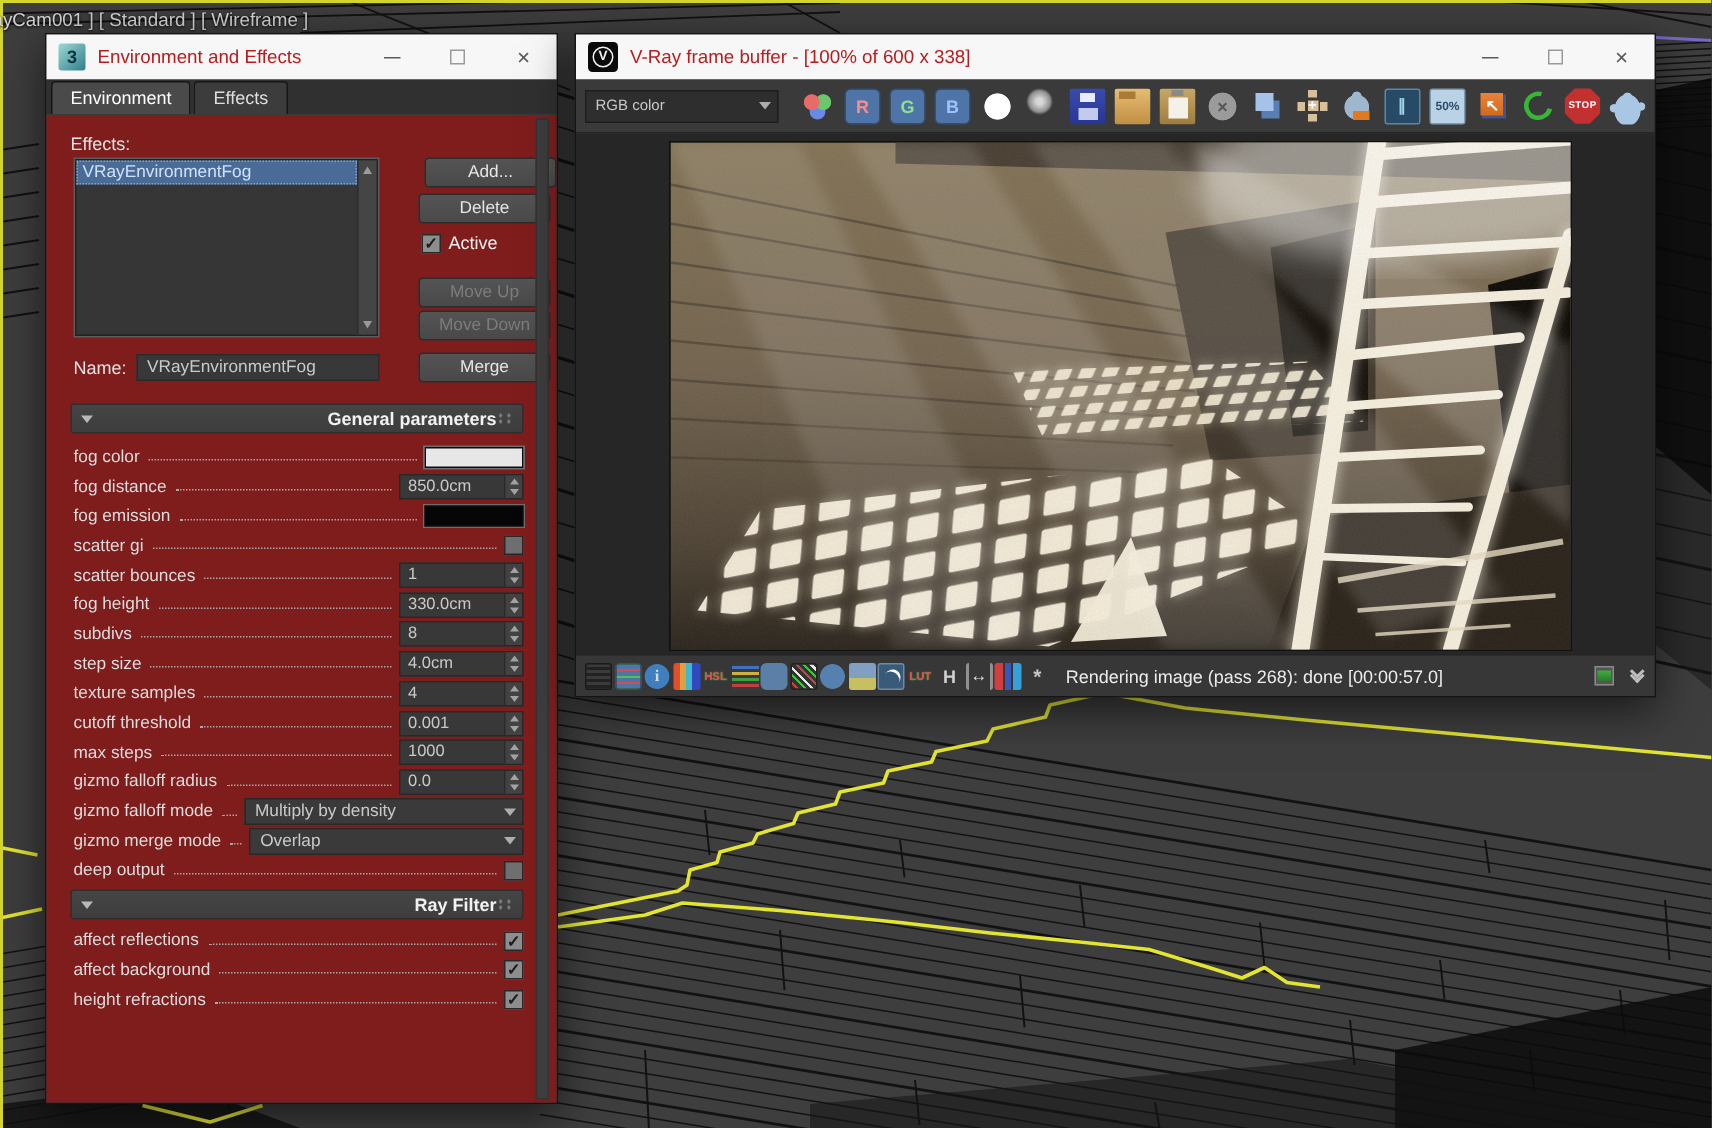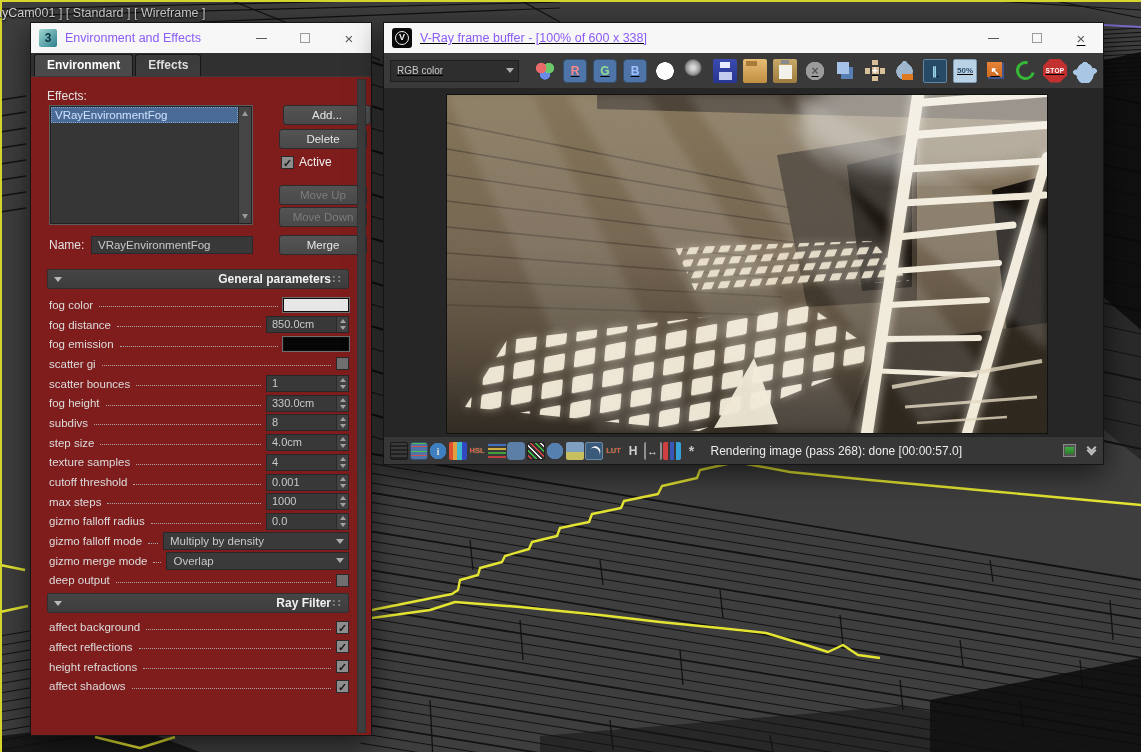--- a/index.html
+++ b/index.html
@@ -9,35 +9,35 @@
 
   
   #bgsvg { position:absolute; left:0; top:0; }
   #vp-border-top { position:absolute; left:0; top:0; width:1141px; height:2px; background:#d6d62e; }
   #vp-border-left { position:absolute; left:0; top:0; width:2px; height:752px; background:#d6d62e; }
   #viewport-label { position:absolute; left:-5px; top:6px; color:#d4d4d4; font-size:12.5px; text-shadow:0 1px 2px #000; white-space:nowrap; }
 
   
   .win { position:absolute; border:1px solid #151515; box-shadow:0 8px 28px rgba(0,0,0,.6); background:#474747; }
   .titlebar { height:30px; background:#f7f7f7; display:flex; align-items:center; padding:0 0 0 8px; }
-  .titlebar .ttext { color:#8b5cf6; font-size:12.5px; margin-left:8px; flex:1; white-space:nowrap; overflow:hidden; }
+  .titlebar .ttext { color:#b91c1c; font-size:12.5px; margin-left:8px; flex:1; white-space:nowrap; overflow:hidden; }
   .winctrls { display:flex; height:100%; }
   .wc { width:44px; height:100%; display:flex; align-items:center; justify-content:center; color:#5a5a5a; cursor:default; }
   .wc .bar { width:11px; height:1px; background:#5a5a5a; }
   .wc .box { width:10px; height:10px; border:1px solid #9a9a9a; }
   .wc.close { font-size:15px; color:#5a5a5a; }
   .appicon3 { width:18px; height:18px; border-radius:2px; background:linear-gradient(135deg,#9fd8d4,#2e7f8c); color:#0d3340; font:bold 12px/18px "Liberation Sans",sans-serif; text-align:center; }
   .vrayicon { width:20px; height:20px; background:#0a0a0a; border-radius:3px; position:relative; }
   .vrayicon::before { content:""; position:absolute; left:3px; top:3px; width:12px; height:12px; border:1.5px solid #f0f0f0; border-radius:50%; }
   .vrayicon::after { content:"V"; position:absolute; left:0; top:3px; width:100%; text-align:center; color:#f0f0f0; font:bold 9px/12px "Liberation Sans",sans-serif; }
 
   
   #env-dialog { left:30px; top:22px; width:342px; height:714px; }
   #env-tabs { height:24px; background:#303030; display:flex; align-items:flex-end; padding-left:3px; border-bottom:1px solid #3a3a3a; }
-  .tab { padding:3px 12px 4px; font-size:12px; color:#dedede; background:#3c3c3c; border:1px solid #161616; border-bottom:none; border-radius:3px 3px 0 0; margin-right:2px;font-weight:bold; }
+  .tab { padding:3px 12px 4px; font-size:12px; color:#dedede; background:#3c3c3c; border:1px solid #161616; border-bottom:none; border-radius:3px 3px 0 0; margin-right:2px; }
   .tab.active { background:#4a4a4a; color:#fff; }
   #env-body { position:absolute; left:0; top:54px; right:0; bottom:0; background:#7f1d1d; padding:12px 22px 0 16px; overflow:hidden; }
   #env-scrollstrip { position:absolute; top:56px; right:5px; bottom:2px; width:9px; background:#3d3d3d; border:1px solid #333; }
 
   .fxlabel { color:#e2e2e2; font-size:12px; }
   #fx-group { position:relative; height:170px; margin-top:0; }
   #fx-list { position:absolute; left:2px; top:16px; width:204px; height:120px; background:#363636; border:1px solid #5c5c5c; box-shadow:inset 0 0 0 1px #222; }
   .fx-item { margin:1px 14px 0 1px; background:#4a6b96; color:#cfe2ff; font-size:11.5px; padding:1px 3px; border:1px dotted #7fa2cc; }
   #fx-scroll { position:absolute; right:1px; top:1px; bottom:1px; width:13px; background:#454545; border-left:1px solid #2c2c2c; }
   .sarr { position:absolute; left:0; width:100%; height:13px; display:flex; align-items:center; justify-content:center; }
@@ -75,21 +75,21 @@
   .spin i { width:0; height:0; border-left:3px solid transparent; border-right:3px solid transparent; }
   .spin .up { border-bottom:4px solid #a2a2a2; } .spin .dn { border-top:4px solid #a2a2a2; }
   .cb { width:13px; height:13px; background:#6f6f6f; border:1px solid #292929; color:#1c1c1c; font:bold 11px/12px "Liberation Sans",sans-serif; text-align:center; }
   .cb.on { background:#8d8d8d; } .cb.on::after { content:"\2713"; }
   .dd { display:flex; width:186px; height:18px; background:#3a3a3a; border:1px solid #282828; }
   .ddtext { flex:1; color:#c9c9c9; font-size:11.5px; line-height:16px; padding-left:6px; white-space:nowrap; }
   .ddarw { width:16px; display:flex; align-items:center; justify-content:center; }
   .ddarw i { width:0; height:0; border-left:4px solid transparent; border-right:4px solid transparent; border-top:5px solid #adadad; }
 
   
-  #vfb-window { left:383px; top:22px; width:721px; height:443px; background:#383838;text-decoration:underline; }
+  #vfb-window { left:383px; top:22px; width:721px; height:443px; background:#383838; }
   #vfb-toolbar { height:36px; background:#3a3a3a; border-bottom:1px solid #262626; display:flex; align-items:center; padding:0 6px; }
   #vfb-channel-dd { display:flex; width:150px; height:22px; background:#2e2e2e; border:1px solid #1e1e1e; margin-right:14px; }
   #vfb-channel-dd .ddtext { line-height:20px; font-size:10px; }
   #vfb-toolbar-icons { display:flex; align-items:center; gap:6px; }
   .tic { width:24px; height:24px; display:flex; align-items:center; justify-content:center; font:bold 12px/24px "Liberation Sans",sans-serif; position:relative; flex:none; }
   .ic-rgbdots { background:radial-gradient(circle at 34% 38%,#e86a6a 0 5px,transparent 5.5px),radial-gradient(circle at 66% 38%,#6ac86a 0 5px,transparent 5.5px),radial-gradient(circle at 50% 64%,#6a8ae8 0 5px,transparent 5.5px); }
   .ic-chan { background:#4f74a8; border:1px solid #33506f; border-radius:4px; }
   .ic-circle-white { background:radial-gradient(circle at 50% 50%,#fff 0 8.5px,transparent 9px); }
   .ic-circle-gray { background:radial-gradient(circle at 42% 36%,#d8d8d8 0 2px,#909090 7px,#4e4e4e 8.5px,transparent 9px); }
   .ic-save { border-radius:2px; background:linear-gradient(#e8ecff,#e8ecff) 50% 20%/10px 6px no-repeat,linear-gradient(#c2cbee,#c2cbee) 50% 82%/13px 8px no-repeat,linear-gradient(#3a4ab0,#273692); }
@@ -479,36 +479,31 @@
         </div>
 
 
       <div class="rollout-hdr tight">
         <span class="rtri open"></span>
         <span class="rtitle">Ray Filter</span>
         <span class="grip"></span>
       </div>
       <div class="params rf" id="rayfilter-params">
           <div class="prow">
+            <span class="plabel">affect reflections</span>
+            <span class="leader"></span>
+            <span class="cb on"></span>
+          </div>
+          <div class="prow">
             <span class="plabel">affect background</span>
             <span class="leader"></span>
             <span class="cb on"></span>
           </div>
           <div class="prow">
-            <span class="plabel">affect reflections</span>
-            <span class="leader"></span>
-            <span class="cb on"></span>
-          </div>
-          <div class="prow">
             <span class="plabel">height refractions</span>
-            <span class="leader"></span>
-            <span class="cb on"></span>
-          </div>
-          <div class="prow">
-            <span class="plabel">affect shadows</span>
             <span class="leader"></span>
             <span class="cb on"></span>
           </div>
         </div>
     </div>
     <div id="env-scrollstrip"></div>
   </div>
 
   <div class="win" id="vfb-window">
     <div class="titlebar">

